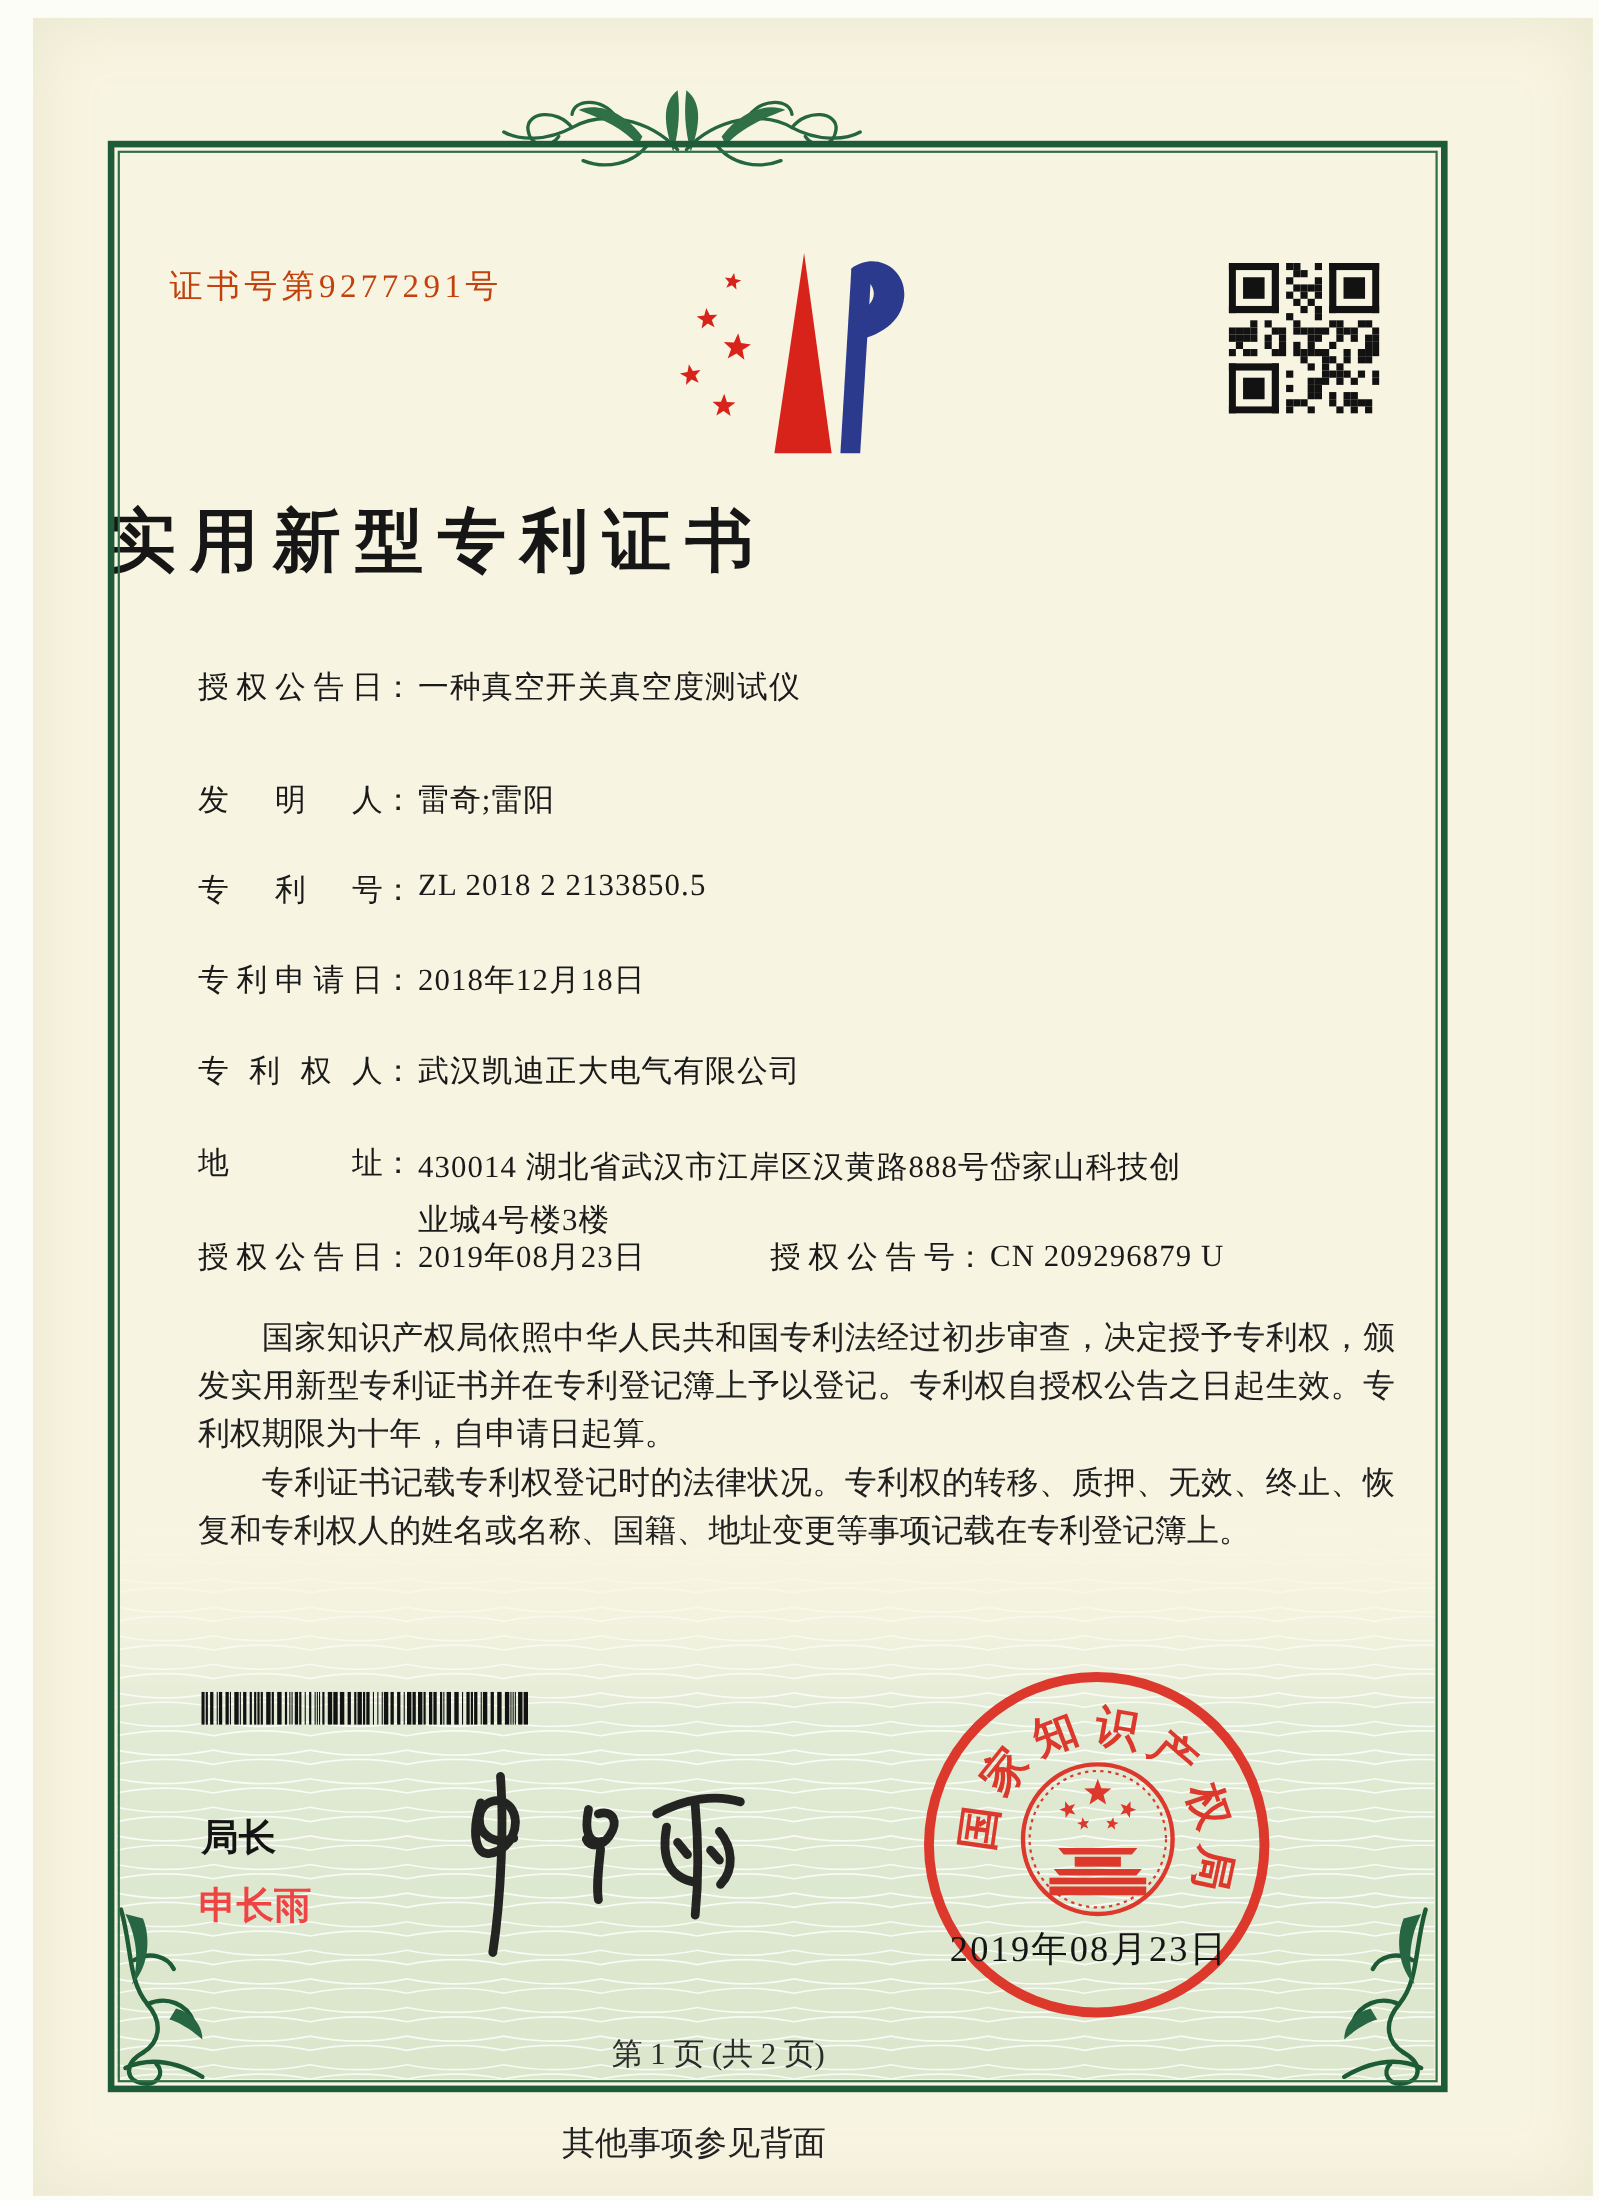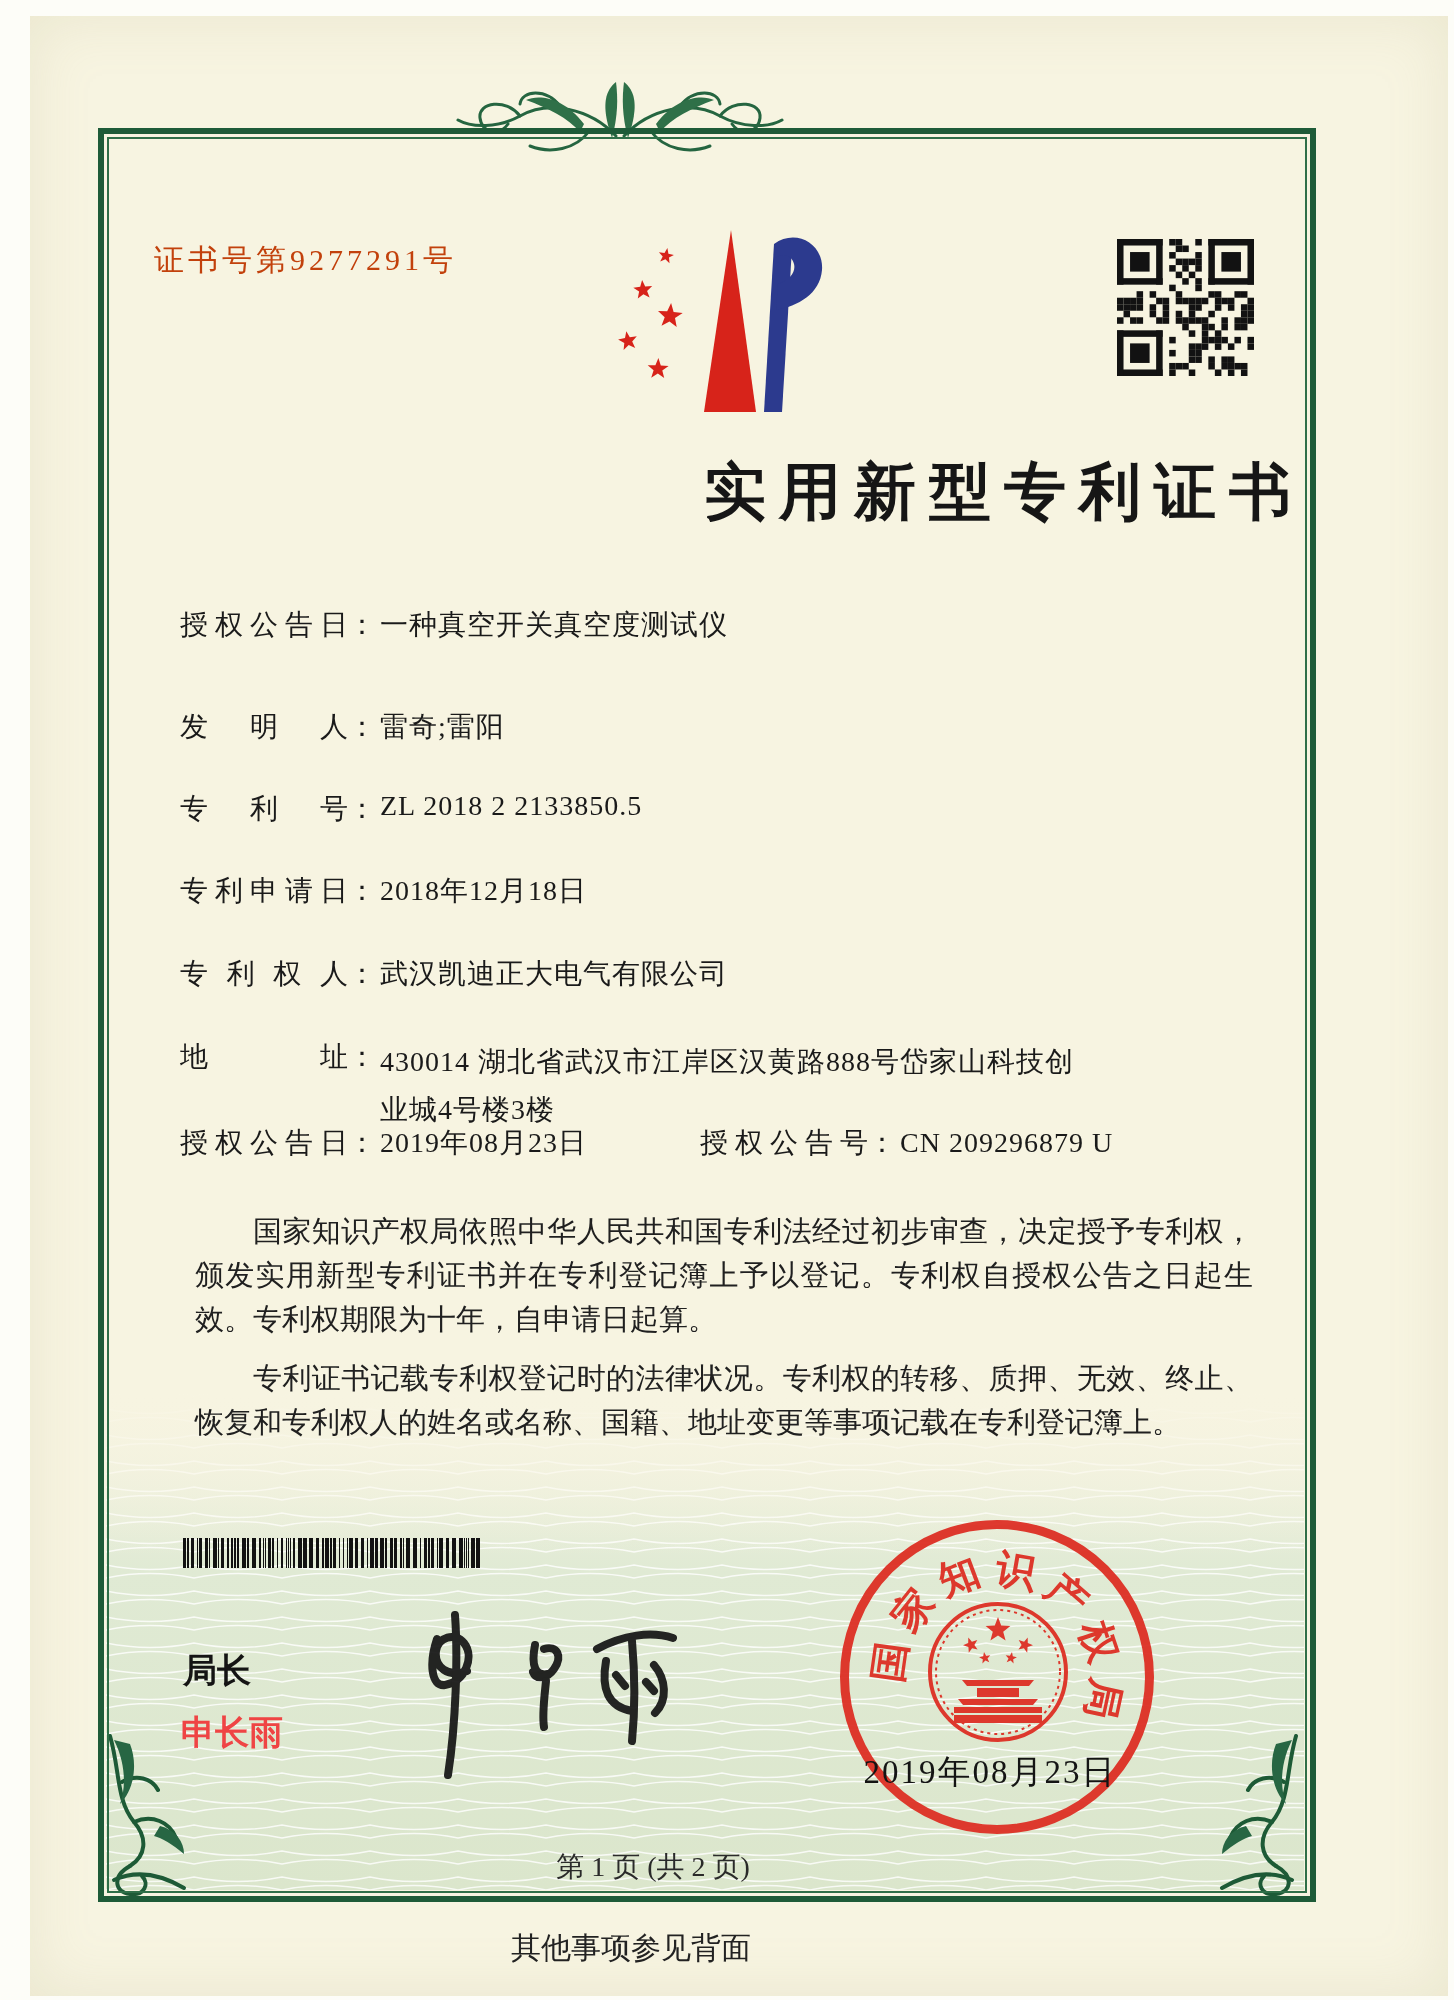--- a/index.html
+++ b/index.html
@@ -7,34 +7,34 @@
   #stage{position:relative;width:1454px;height:2000px;overflow:hidden;background:#fdfdf8;}
   .paper{position:absolute;left:30px;top:16px;right:6px;bottom:4px;background:#f7f4e1;
          box-shadow:inset 0 0 60px rgba(180,170,120,.18);}
   
   .frame{position:absolute;left:98px;top:128px;width:1206px;height:1762px;border:6px solid #1e5b38;z-index:4;pointer-events:none;}
   .frame-inner{position:absolute;inset:3px;border:2px solid #2f6f48;}
   
   .cert-no{position:absolute;left:154px;top:240px;font-size:30px;letter-spacing:4px;color:#c2410c;z-index:3;}
   .logo{position:absolute;left:598px;top:220px;z-index:3;}
   .qr{position:absolute;left:1117px;top:239px;z-index:3;}
-  .title{position:absolute;left:98px;top:450px;width:1206px;text-align:right;font-size:62px;font-weight:700;
+  .title{position:absolute;left:98px;top:450px;width:1206px;text-align:left;font-size:62px;font-weight:700;
          letter-spacing:13px;color:#161616;z-index:3;}
   
   .row{position:absolute;left:180px;width:1110px;font-size:28px;color:#1a1a1a;z-index:3;display:flex;align-items:flex-start;}
   .f-label{display:inline-block;width:168px;text-align:justify;text-align-last:justify;flex:0 0 168px;}
   .colon{display:inline-block;margin:0 4px 0 0;}
   .f-value{display:inline-block;letter-spacing:1px;}
   .addr-value{width:700px;line-height:48px;}
   .row2{position:relative;width:100%;}
   .grant-right{position:absolute;left:520px;top:0;display:flex;align-items:center;}
   
   .paras{position:absolute;left:180px;top:1194px;width:1088px;font-size:29px;line-height:44px;color:#202020;
          text-align:justify;z-index:3;}
-  .paras p{margin:15px;text-indent:2em;}
+  .paras p{margin:0;text-indent:2em;}
   
   .band{position:absolute;left:106px;top:1392px;width:1198px;height:498px;z-index:1;
         background:linear-gradient(180deg,rgba(226,235,215,0) 0px,rgba(226,235,215,.55) 95px,#e0ead4 180px,#dbe6cc 497px);}
   .band svg{position:absolute;inset:0;}
   .band-fade{position:absolute;left:0;top:0;width:100%;height:170px;
         background:linear-gradient(180deg,#f7f4e1 0px,rgba(247,244,225,0) 165px);}
   
   .barcode{position:absolute;left:183px;top:1538px;z-index:3;}
   .issuer-title{position:absolute;left:183px;top:1648px;font-size:34px;font-weight:600;color:#141414;z-index:3;}
   .issuer-name{position:absolute;left:181px;top:1710px;font-size:34px;font-weight:600;color:#ef4444;z-index:3;}

